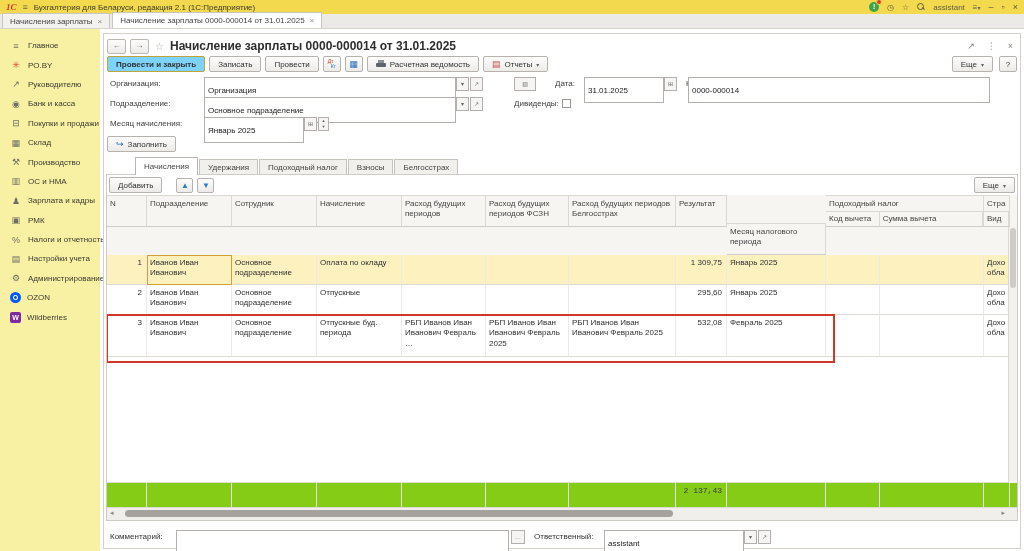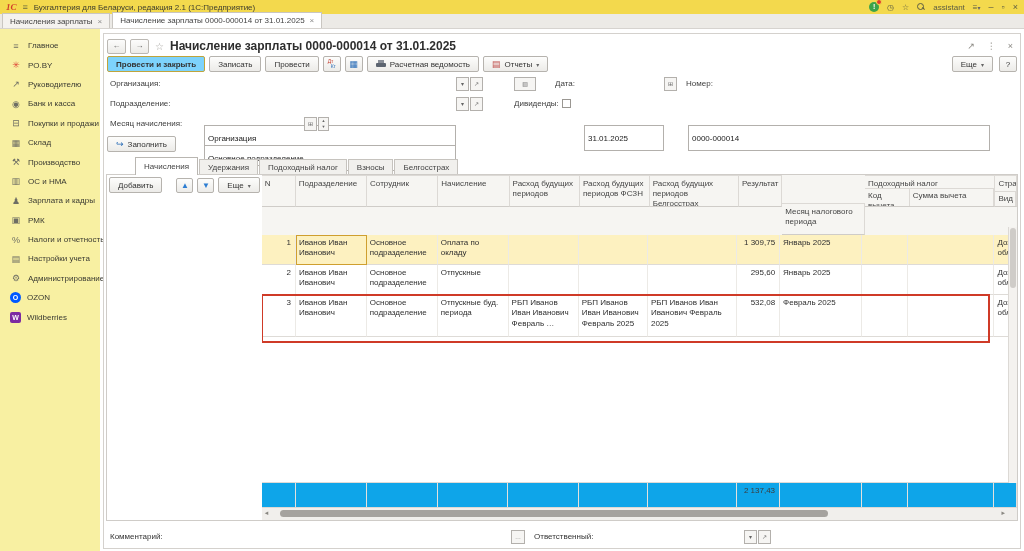--- a/index.html
+++ b/index.html
@@ -64,39 +64,39 @@
   .ico-doc-red{color:#c0504d;font-size:9px;}
   .printer{position:relative;width:10px;height:8px;}
   .printer::before{content:"";position:absolute;left:2px;top:0;width:6px;height:3px;background:#8a8f98;}
   .printer::after{content:"";position:absolute;left:0;top:3px;width:10px;height:4px;background:#5c6470;border-radius:1px;}
   .caret{font-size:6px;color:#666;}
   .tool-right{margin-left:auto;display:flex;gap:6px;}
 
   .frow{position:absolute;left:3px;right:3px;height:16px;}
   .frow .lbl{position:absolute;top:3px;font-size:8px;color:#3d3d3d;}
   .inp{position:absolute;top:1px;height:26px;border:1px solid #b3b0ac;background:#fff;font-size:8px;
-    color:#222;padding:0 3px;box-sizing:border-box;font-family:"Liberation Sans",sans-serif;margin-top:48px;}
+    color:#222;padding:0 3px;box-sizing:border-box;font-family:"Liberation Sans",sans-serif;}
   .sq{position:absolute;top:1px;width:13px;height:14px;border:1px solid #b3b0ac;background:#f6f5f3;
     font-size:6px;color:#666;text-align:center;line-height:13px;box-sizing:border-box;}
   .spin{position:absolute;top:1px;width:11px;height:14px;border:1px solid #b3b0ac;box-sizing:border-box;
     display:flex;flex-direction:column;background:#f6f5f3;}
   .spin span{flex:1;font-size:4px;line-height:6px;text-align:center;color:#666;}
   .cb{position:absolute;top:3px;width:9px;height:9px;border:1px solid #9a9792;background:#fff;box-sizing:border-box;}
 
   .fillbtn{position:absolute;left:3px;top:102px;}
   .fill-ico{color:#2d6fb8;font-size:9px;}
 
   
   .ptabs{position:absolute;left:3px;top:124px;right:3px;height:17px;display:flex;align-items:flex-end;padding-left:28px;}
   .ptab{height:15px;padding:0 8px;border:1px solid #c6c3be;border-bottom:none;background:#f1f0ed;
     font-size:8px;color:#444;display:flex;align-items:center;margin-right:1px;position:relative;z-index:1;}
   .ptab.active{background:#fff;height:17px;z-index:3;border-color:#b9b6b1;}
 
   .tabpage{position:absolute;left:2px;top:140px;width:912px;height:347px;border:1px solid #cfccc8;
-    box-sizing:border-box;display:flex;flex-direction:row;z-index:2;background:#fff;}
+    box-sizing:border-box;display:flex;flex-direction:column;z-index:2;background:#fff;}
   .cmdrow{height:20px;display:flex;align-items:center;gap:4px;padding:0 2px;flex:none;}
   .arrbtn{width:17px;height:15px;border:1px solid #b6b3ae;border-radius:2px;background:linear-gradient(#fdfdfc,#ecebe8);
     color:#2d7dd2;font-size:8px;text-align:center;line-height:14px;box-sizing:border-box;}
   .cmd-more{margin-left:auto;}
 
   
   .grid{position:relative;flex:1;display:flex;flex-direction:column;overflow:hidden;}
   .thead{display:flex;flex:none;background:#f6f5f2;}
   .th{box-sizing:border-box;border-right:1px solid #dcd9d5;border-bottom:1px solid #cfccc8;border-top:1px solid #dcd9d5;
     padding:3px 3px 0 3px;font-size:8px;color:#454545;height:32px;overflow:hidden;line-height:1.25;}
@@ -107,21 +107,21 @@
   .th-sub .th{height:auto;border-top:none;border-bottom:none;padding-top:2px;}
   .tbody-wrap{position:relative;flex:none;}
   .trow{display:flex;background:#fff;}
   .td{box-sizing:border-box;border-right:1px solid #eceae6;border-bottom:1px solid #dedbd7;
     padding:3px 3px 0 3px;font-size:8px;color:#2f2f2f;overflow:hidden;line-height:1.3;}
   .td.num{text-align:right;padding-right:4px;}
   .trow.sel .td{background:#fdf1c0;}
   .td.focus{background:#fae27d;outline:1px solid #cf9f2f;outline-offset:-1px;}
   .redbox{position:absolute;border:2px solid #cf3a27;pointer-events:none;}
   .spacer{flex:1;background:#fff;}
-  .totals{display:flex;flex:none;height:24px;background:#0ea5e9;border-top:1px solid #dedbd7;}
+  .totals{display:flex;flex:none;height:24px;background:#84cc16;border-top:1px solid #dedbd7;font-family:Liberation Mono, monospace;}
   .totals .td{border-bottom:none;border-right:1px solid #e3e1dd;color:#3c3c3c;}
   .hscroll{flex:none;height:12px;background:#f1efec;border-top:1px solid #dcd9d5;position:relative;}
   .hthumb{position:absolute;left:18px;top:2px;width:548px;height:7px;background:#a5a29e;border-radius:4px;}
   .harrow{position:absolute;top:1px;font-size:7px;color:#8a8882;}
   .vscroll{position:absolute;right:0;top:52px;bottom:37px;width:9px;background:#f4f2ef;border-left:1px solid #dcd9d5;box-sizing:border-box;}
   .vthumb{position:absolute;left:1px;top:1px;width:6px;height:60px;background:#cfccc8;border-radius:3px;}
 
   
   .footrow{position:absolute;left:3px;right:3px;top:495px;height:16px;}
 </style>

